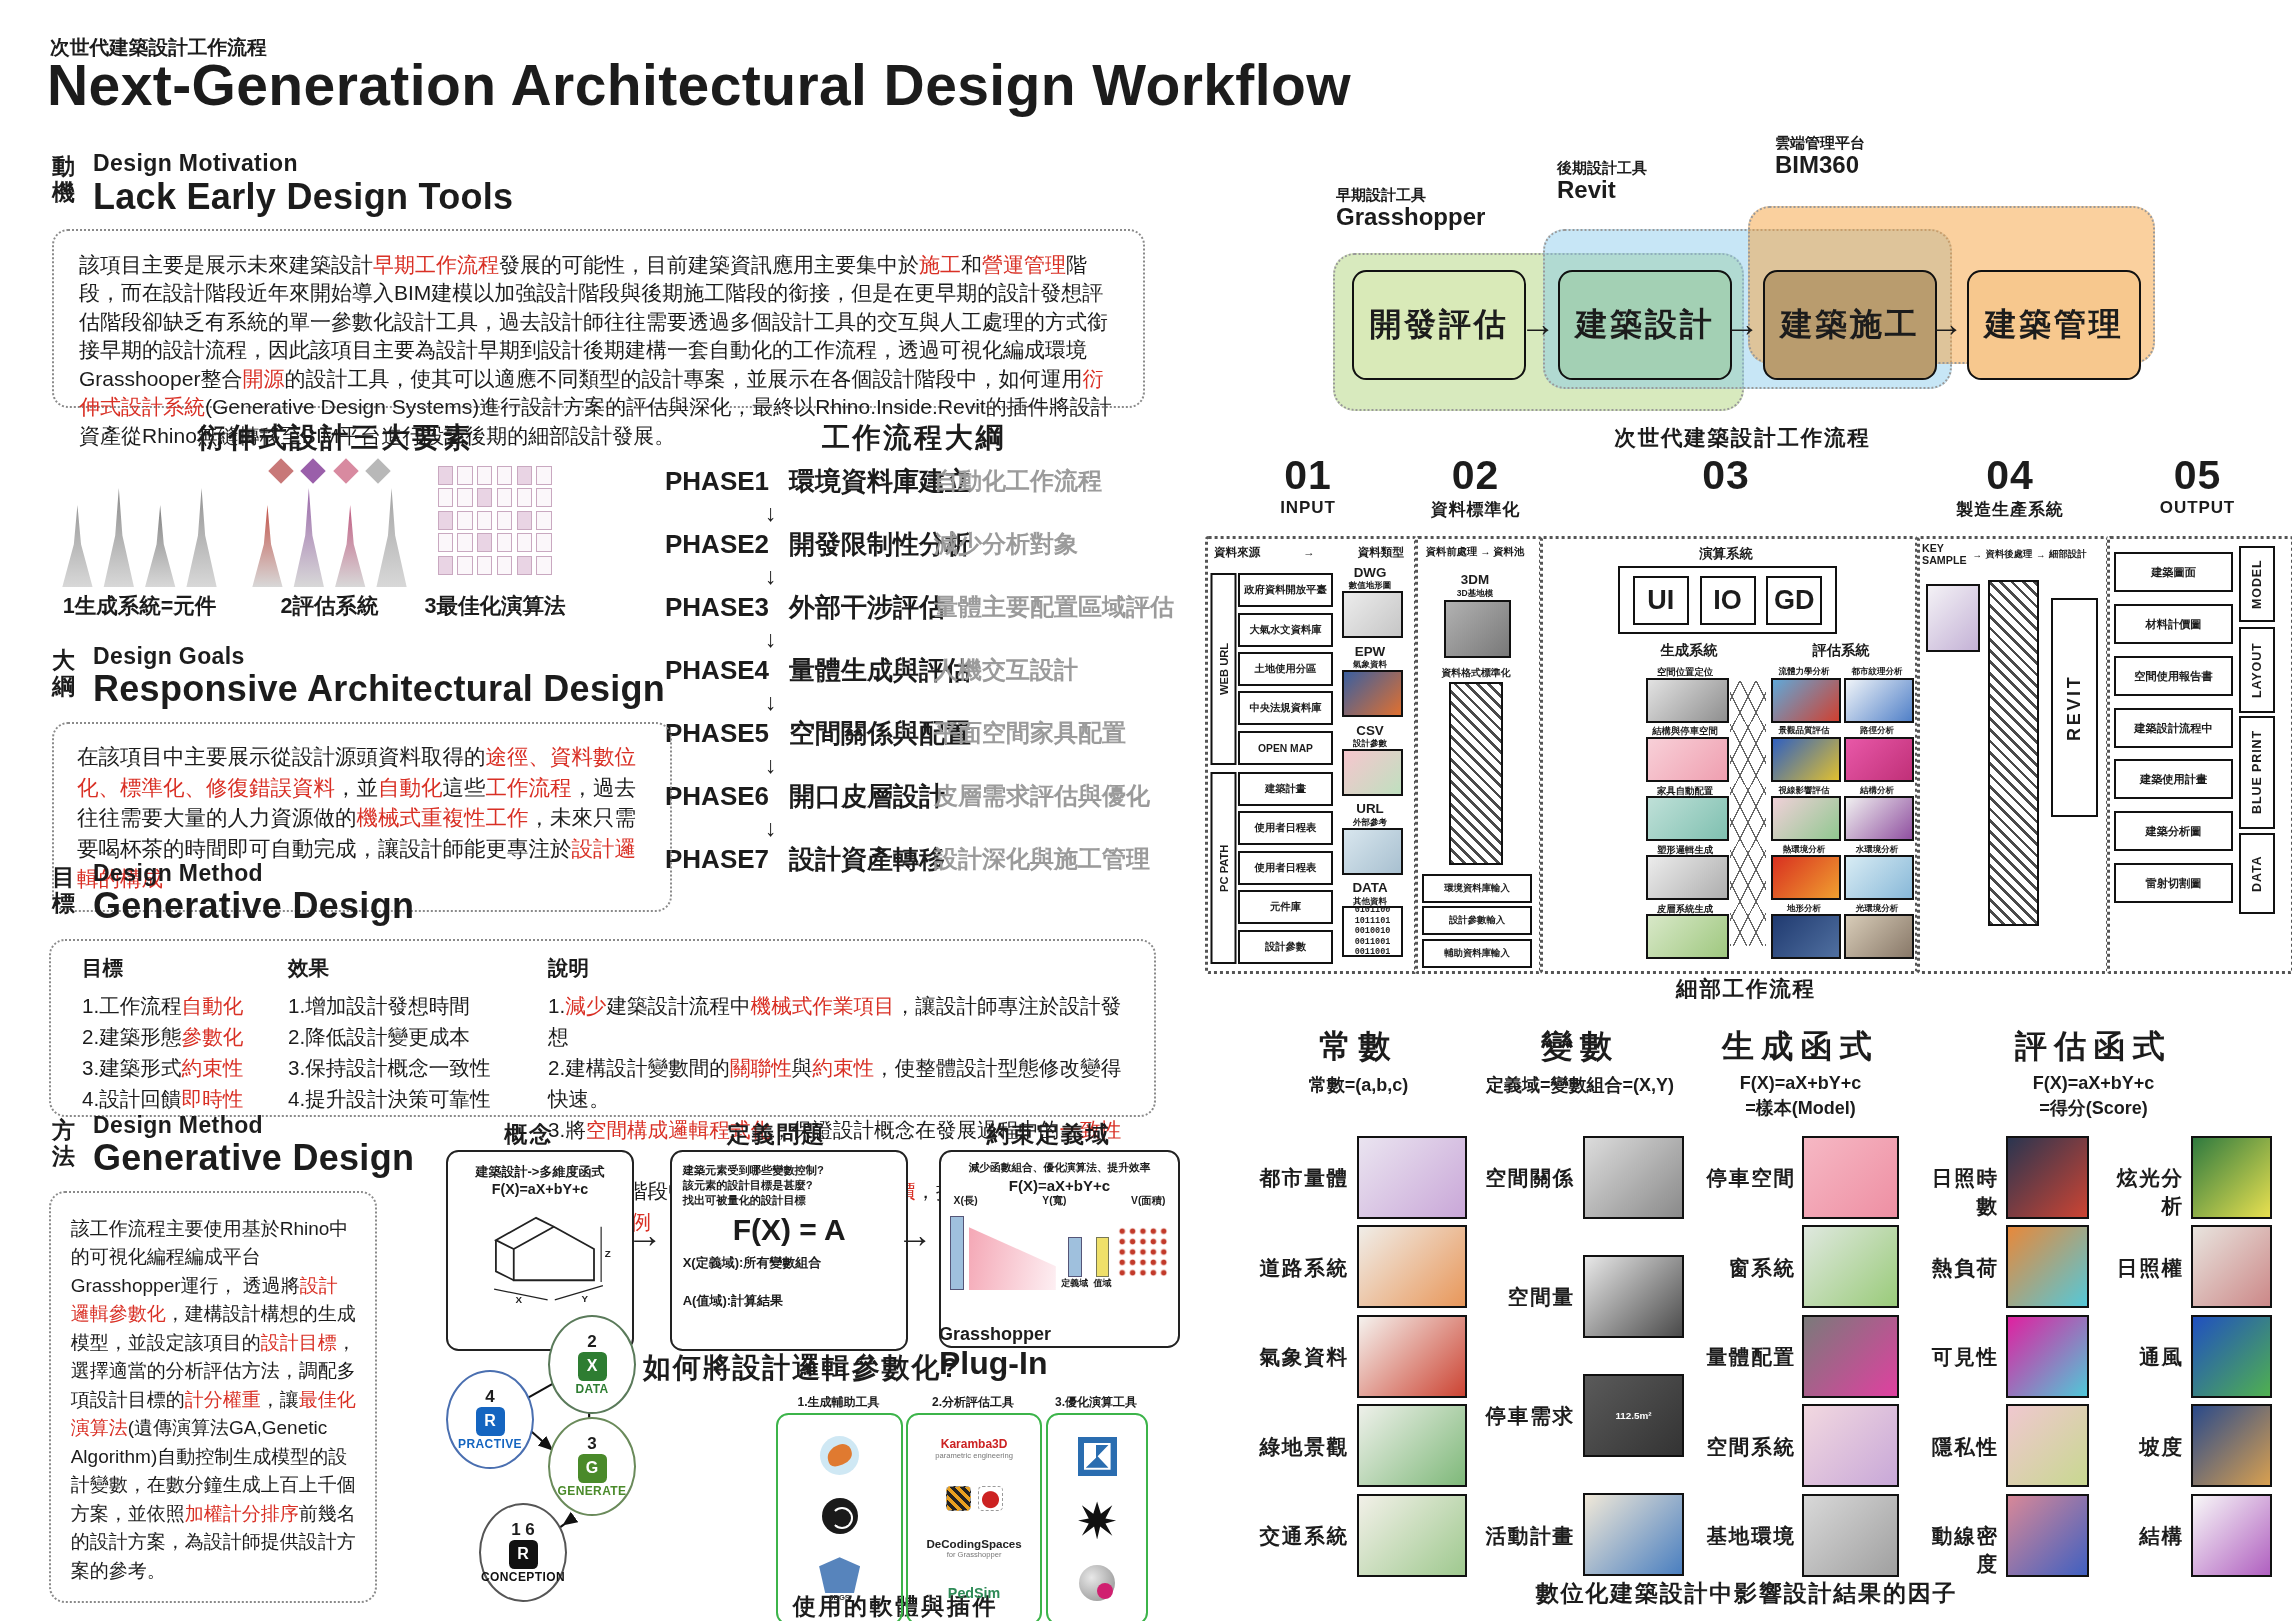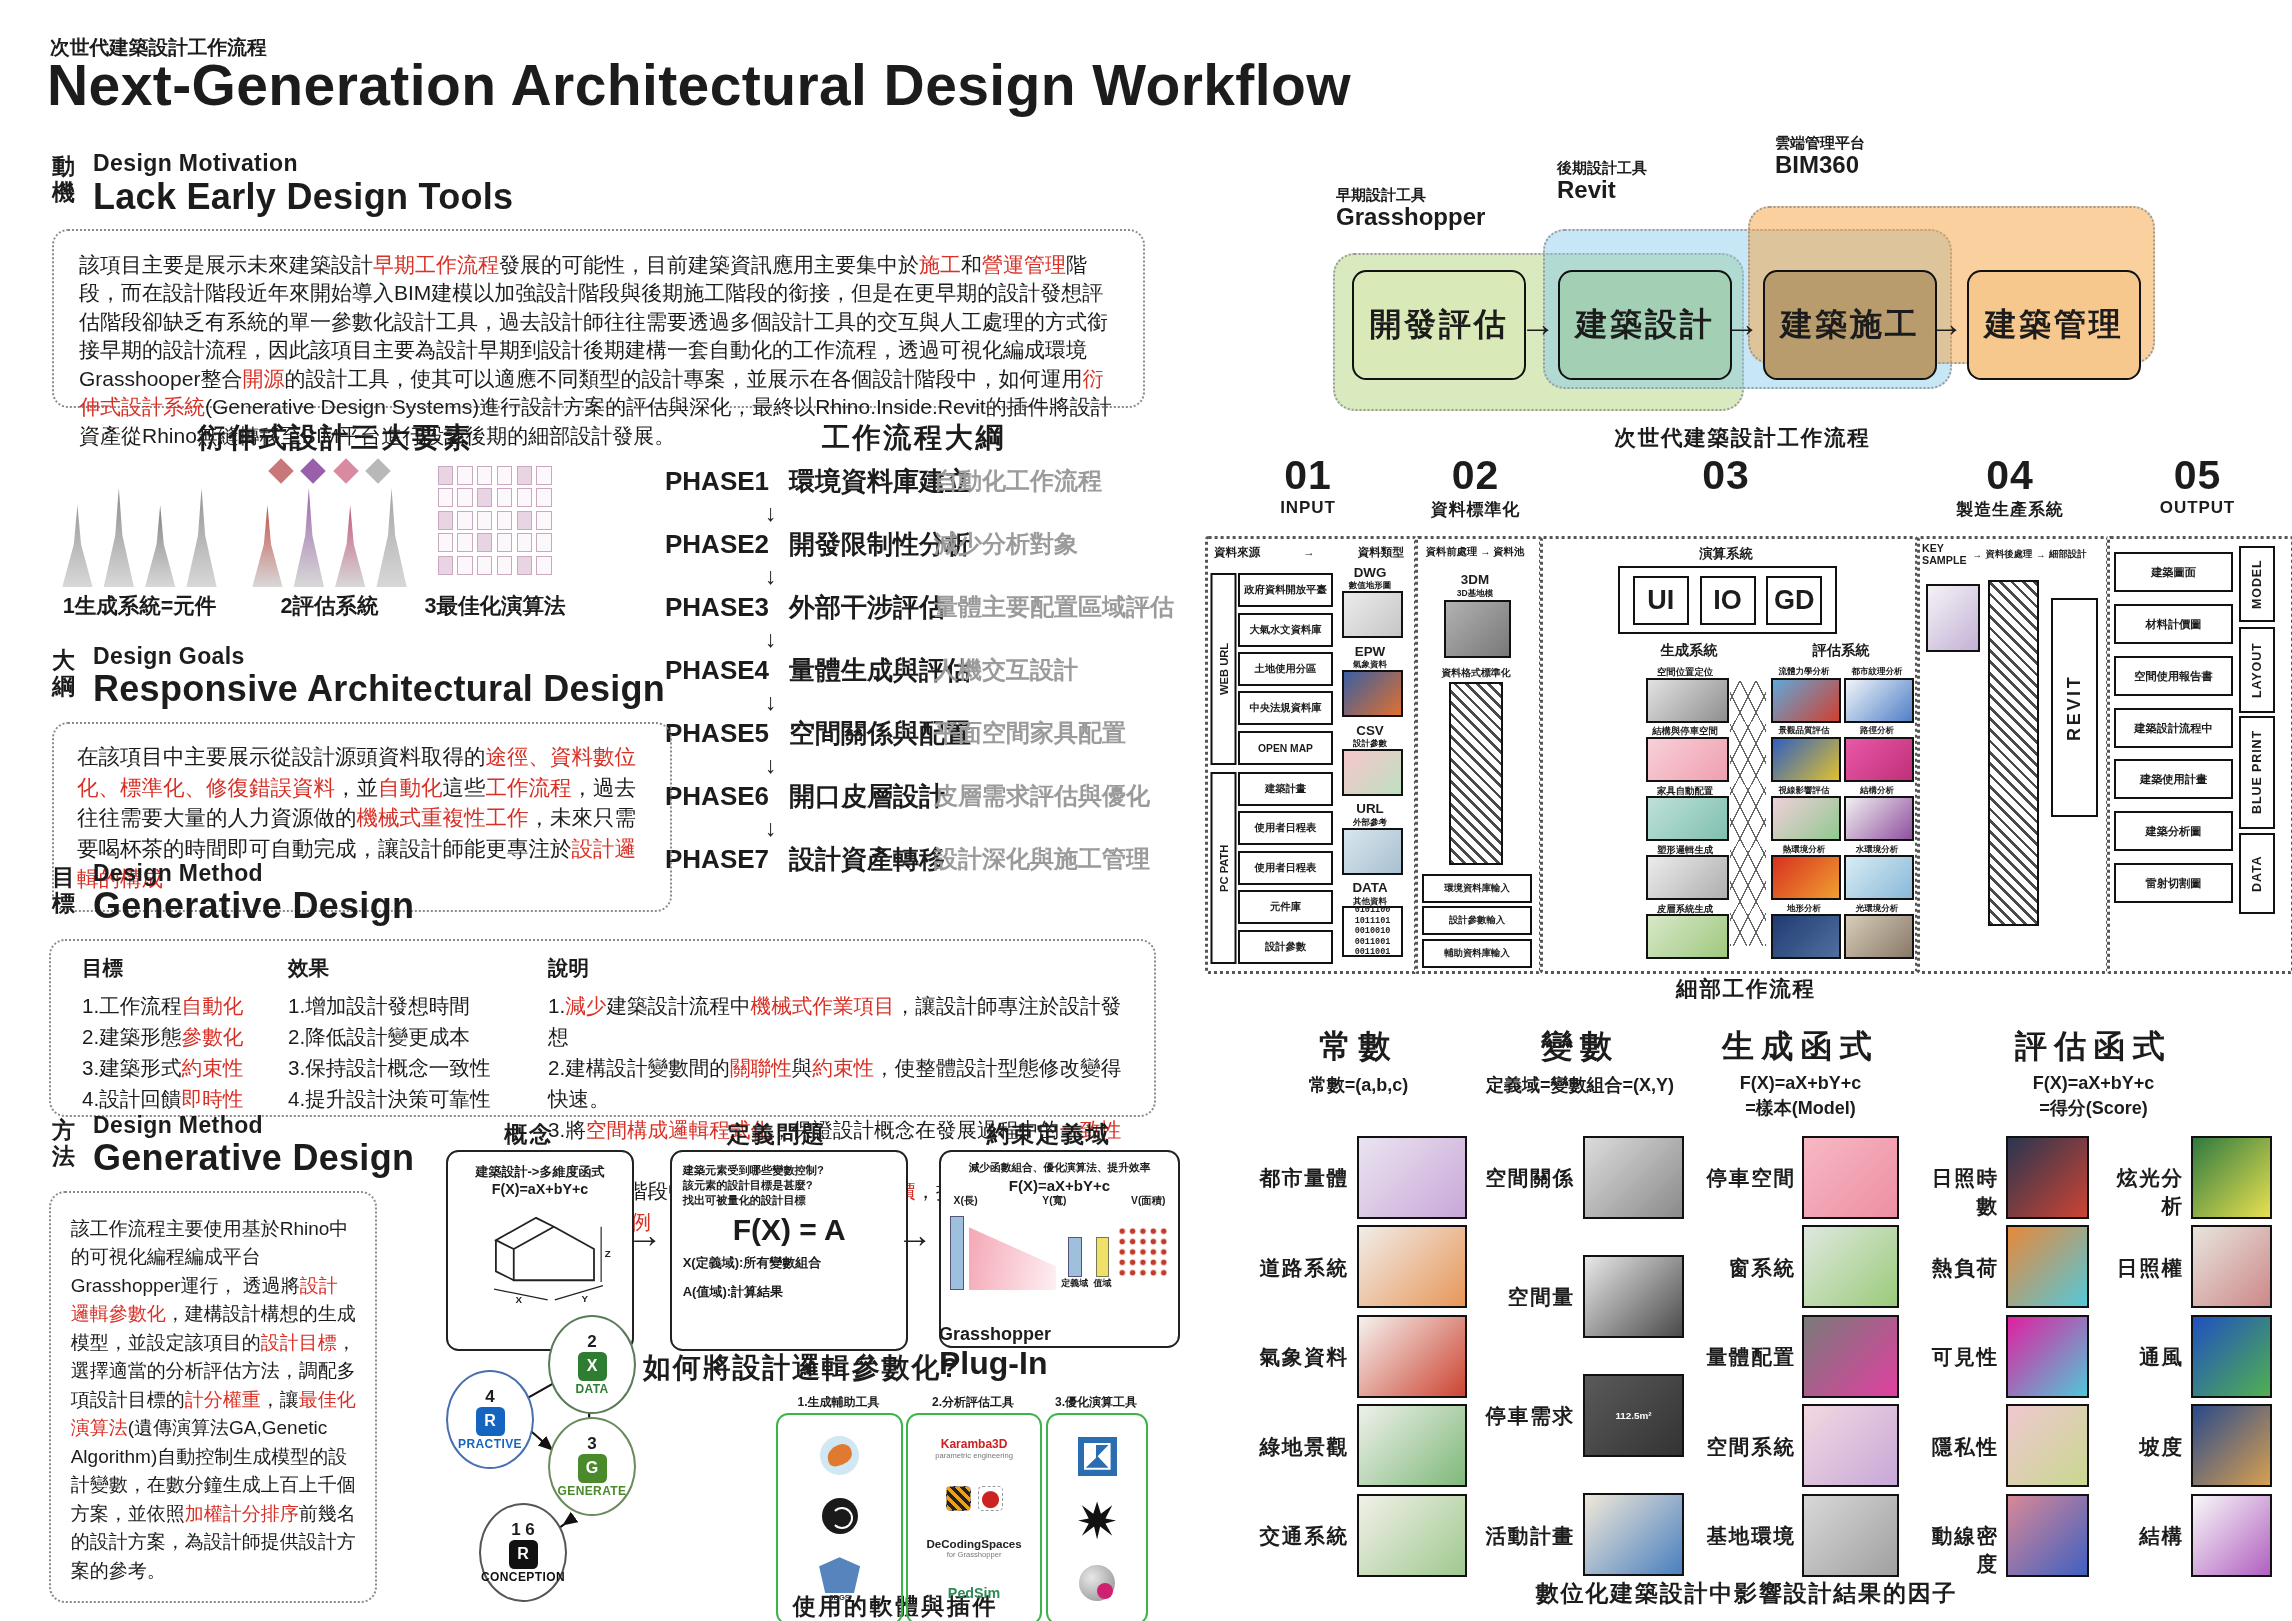--- a/index.html
+++ b/index.html
@@ -222,21 +222,21 @@
       <text x="126" y="114" font-size="11" font-weight="bold" fill="#222">Y</text>
     </svg>
   </div>
   <div class="flow-arrow" style="left:627px;top:1214px;color:#222">→</div>
   <div class="pf-title" style="left:670px;top:1119px;width:213px">定義問題</div>
   <div class="pf-box" style="left:670px;top:1150px;width:213px;height:176px;padding:10.7px 10.7px">
     <div class="b" style="font-size:11.2px">建築元素受到哪些變數控制?</div>
     <div class="b" style="font-size:11.2px">該元素的設計目標是甚麼?</div>
     <div class="b" style="font-size:11.2px">找出可被量化的設計目標</div>
     <div class="b ctr" style="font-size:30px;margin:5.4px 0 7.2px">F(X) = A</div>
-    <div class="b" style="font-size:13px;margin-bottom:11px">X(定義域):所有變數組合</div>
+    <div class="b" style="font-size:13px;margin-bottom:20px">X(定義域):所有變數組合</div>
     <div class="b" style="font-size:13px">A(值域):計算結果</div>
   </div>
   <div class="flow-arrow" style="left:897px;top:1214px;color:#222">→</div>
   <div class="pf-title" style="left:939px;top:1119px;width:219px">約束定義域</div>
   <div class="pf-box" style="left:939px;top:1150px;width:219px;height:176px;padding:9px 9px">
     <div class="b ctr" style="font-size:10.7px">減少函數組合、優化演算法、提升效率</div>
     <div class="b ctr" style="font-size:15px;margin-top:1.8px">F(X)=aX+bY+c</div>
     <div style="display:flex;justify-content:space-between;font-size:10.3px;font-weight:700;padding:0 3.6px">
       <span>X(長)</span>
       <span>Y(寬)</span>

